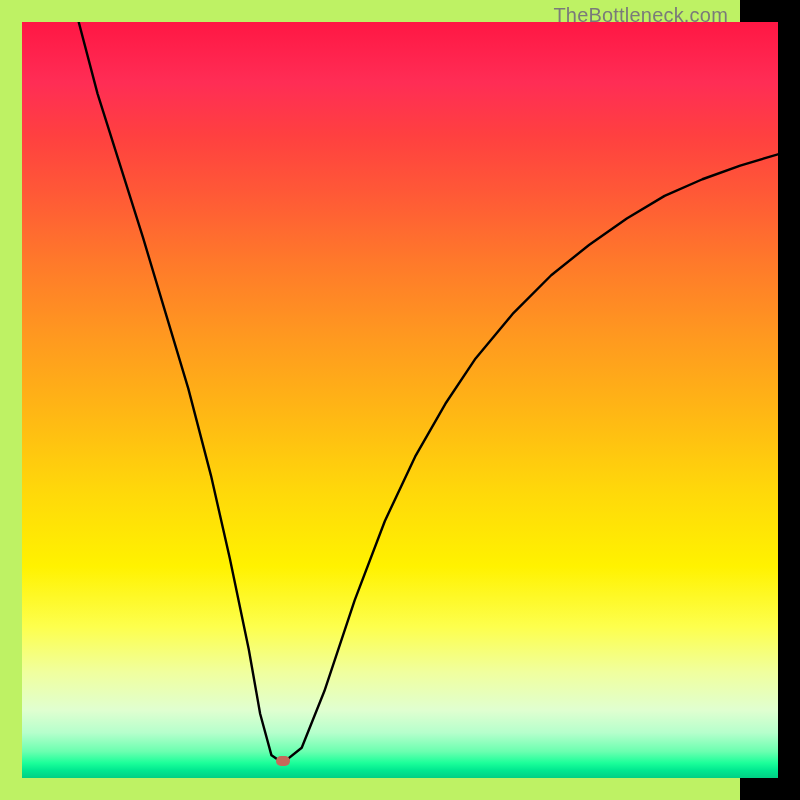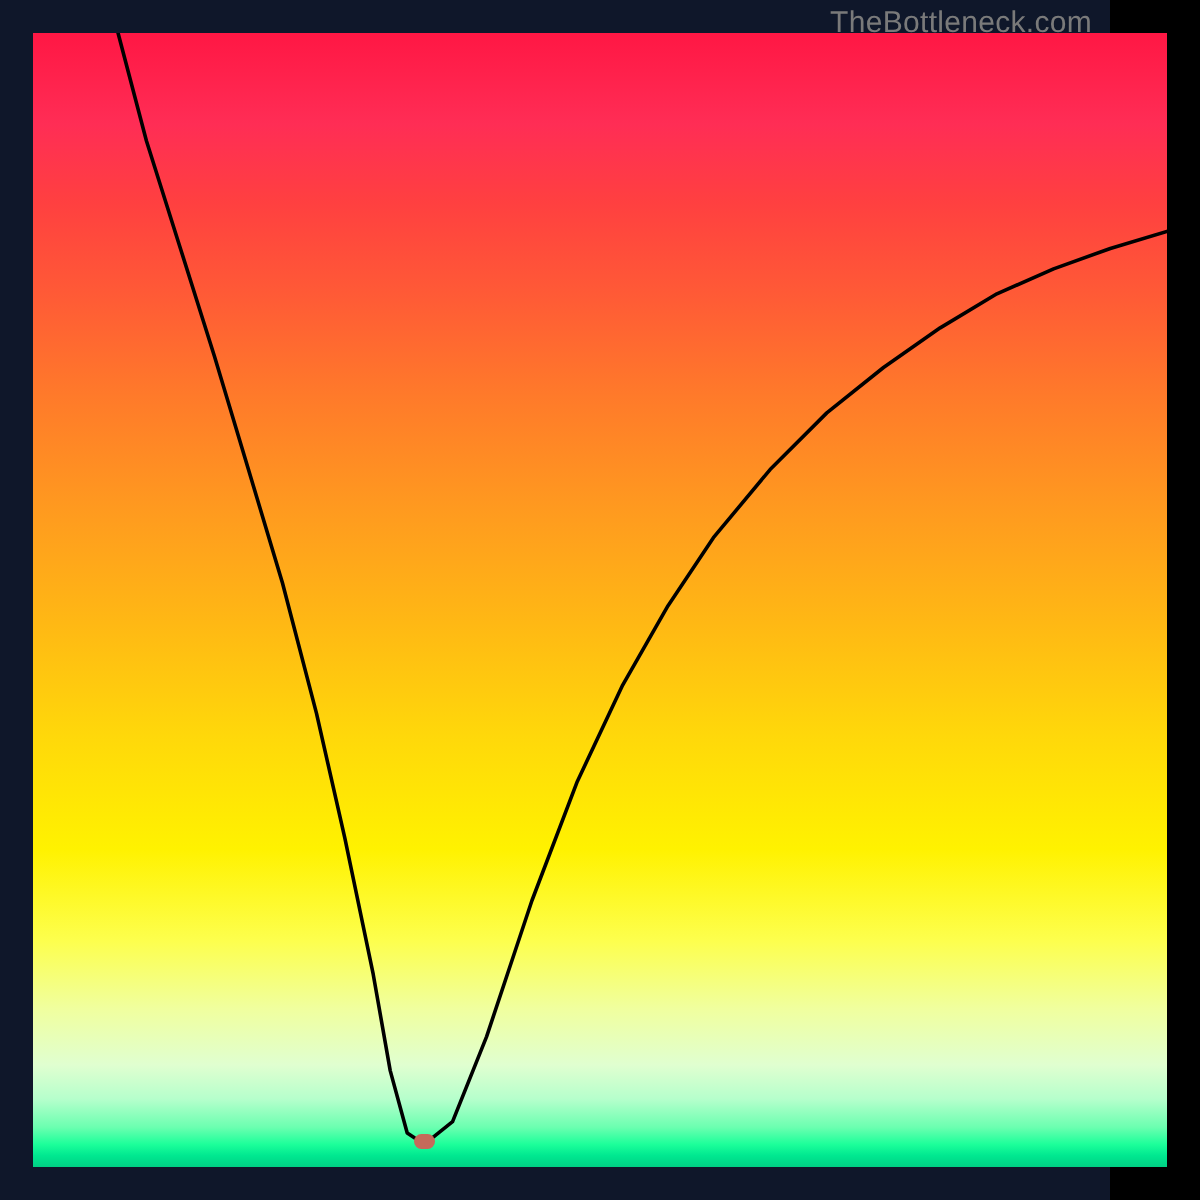--- a/index.html
+++ b/index.html
@@ -1,21 +1,21 @@
 <!DOCTYPE html>
 <html><head>
 <meta charset="utf-8">
 <style>
   * { margin: 0; padding: 0; box-sizing: border-box; }
   html, body { width: 800px; height: 800px; overflow: hidden; background: #000; }
   .container {
     width: 740px;
     height: 800px;
     position: relative;
-    background: #0f172a;
+    background: #bef264;
   }
   .plot-area {
     position: absolute;
     left: 22px;
     top: 22px;
     width: 756px;
     height: 756px;
     background: linear-gradient(to bottom,
       #ff1744 0%,
       #ff2d55 8%,

